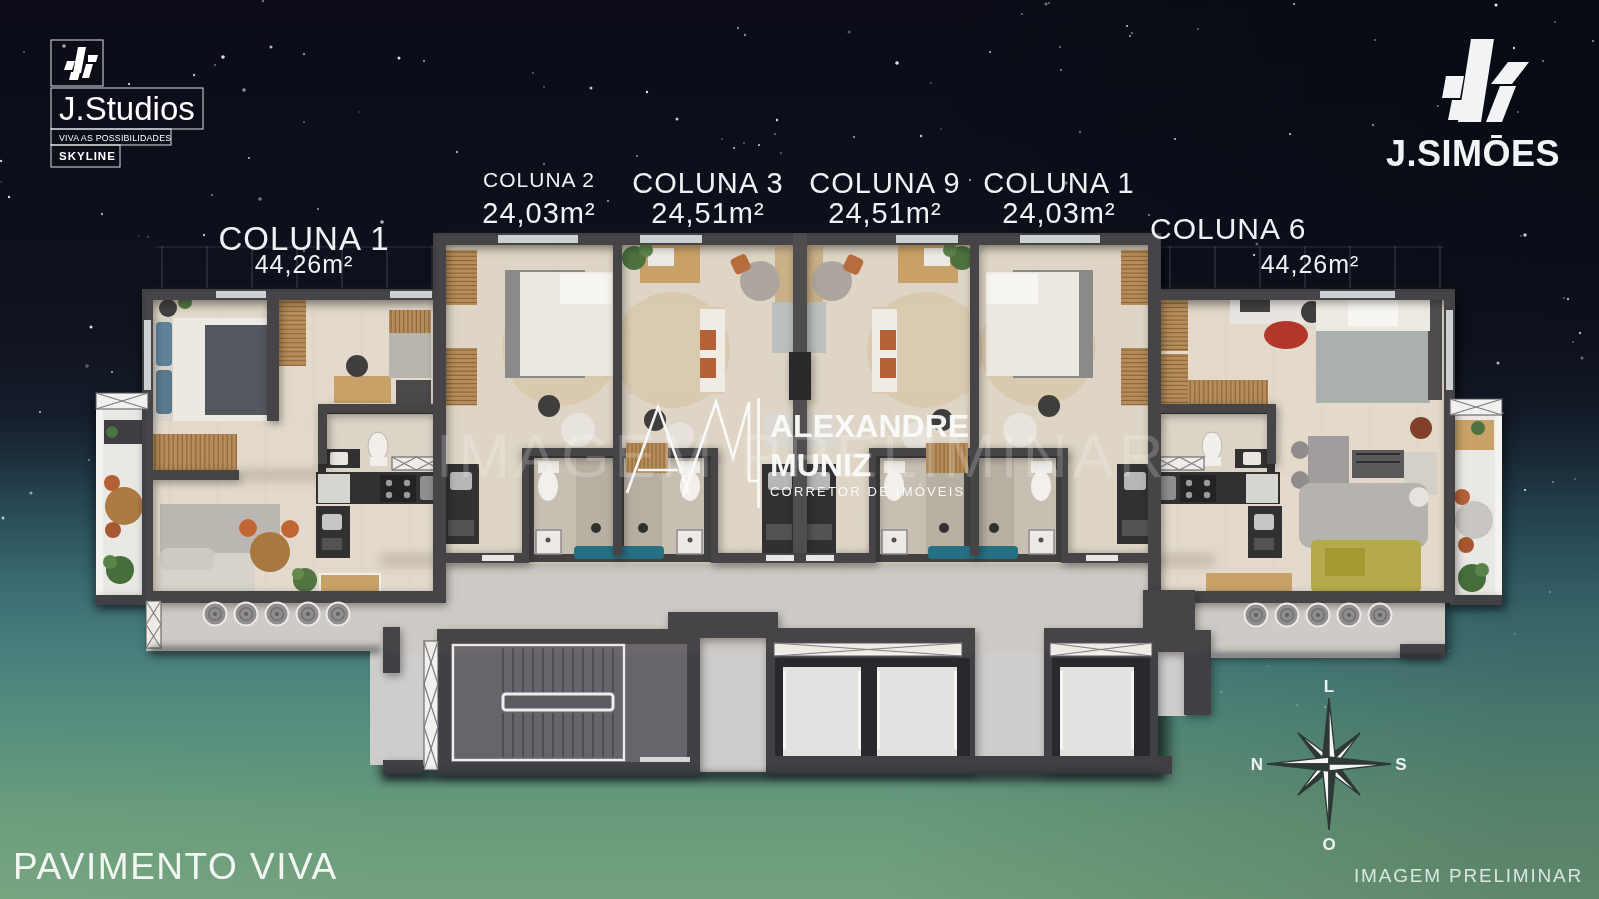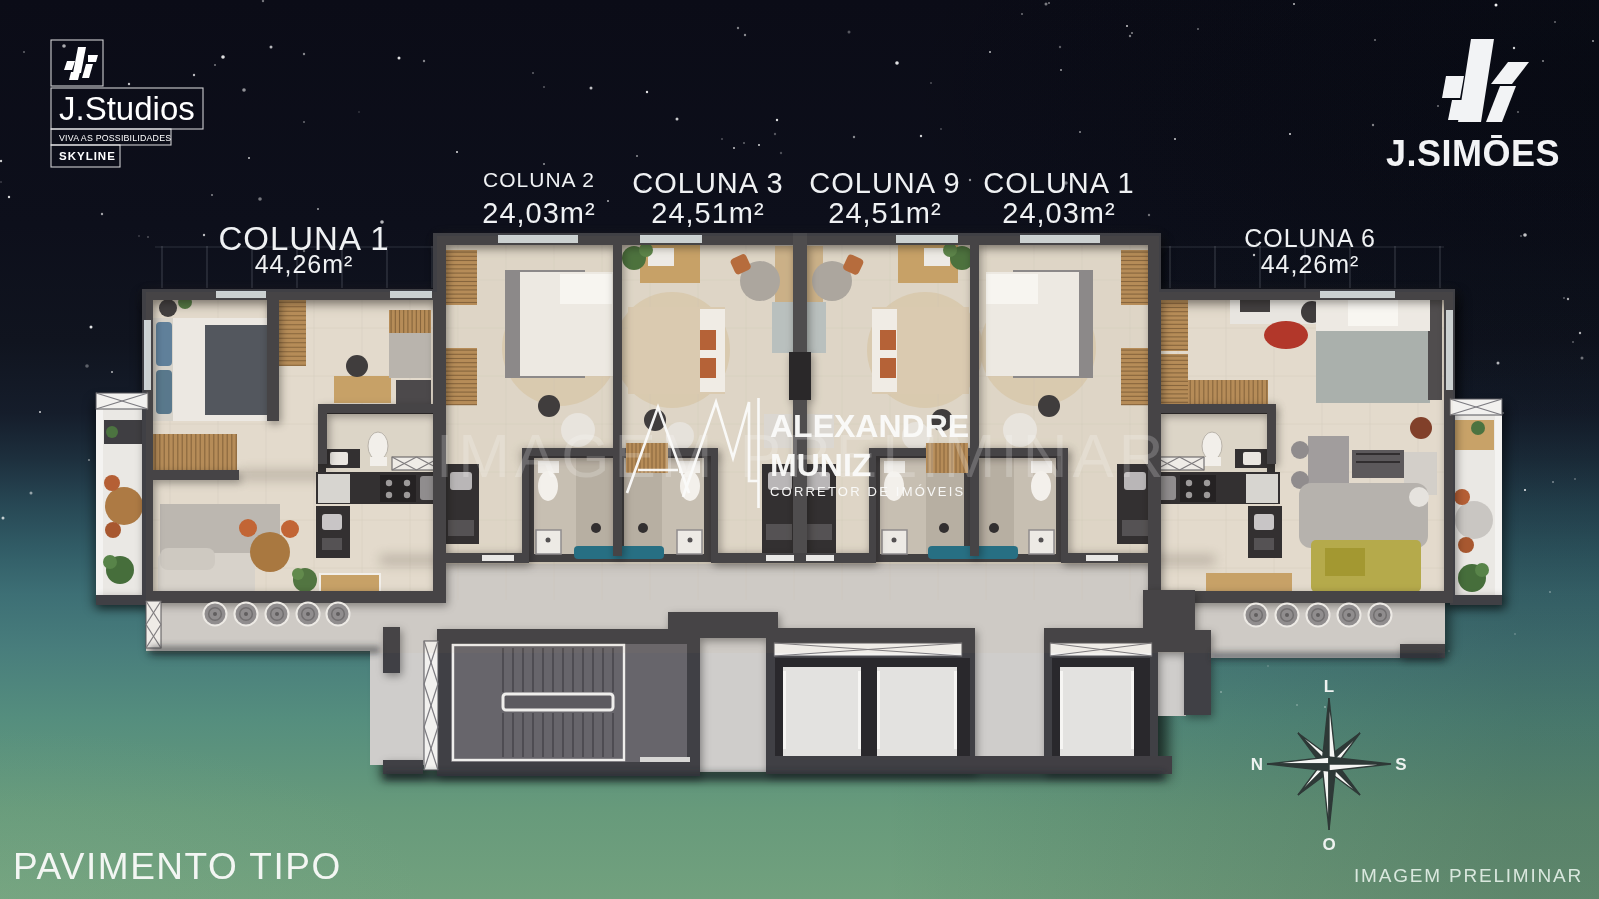--- a/index.html
+++ b/index.html
@@ -790,21 +790,21 @@
 <div style="position:absolute;left:144px;top:222px;width:320px;text-align:center;line-height:1;color:#eff1f3;font-size:33px;letter-spacing:1px;">COLUNA 1</div>
 <div style="position:absolute;left:144px;top:252px;width:320px;text-align:center;line-height:1;color:#eff1f3;font-size:25px;letter-spacing:1px;">44,26m²</div>
 <div style="position:absolute;left:379px;top:169px;width:320px;text-align:center;line-height:1;color:#eff1f3;font-size:21px;letter-spacing:1px;">COLUNA 2</div>
 <div style="position:absolute;left:379px;top:199px;width:320px;text-align:center;line-height:1;color:#eff1f3;font-size:29px;letter-spacing:1px;">24,03m²</div>
 <div style="position:absolute;left:548px;top:169px;width:320px;text-align:center;line-height:1;color:#eff1f3;font-size:29px;letter-spacing:1px;">COLUNA 3</div>
 <div style="position:absolute;left:548px;top:199px;width:320px;text-align:center;line-height:1;color:#eff1f3;font-size:29px;letter-spacing:1px;">24,51m²</div>
 <div style="position:absolute;left:725px;top:169px;width:320px;text-align:center;line-height:1;color:#eff1f3;font-size:29px;letter-spacing:1px;">COLUNA 9</div>
 <div style="position:absolute;left:725px;top:199px;width:320px;text-align:center;line-height:1;color:#eff1f3;font-size:29px;letter-spacing:1px;">24,51m²</div>
 <div style="position:absolute;left:899px;top:169px;width:320px;text-align:center;line-height:1;color:#eff1f3;font-size:29px;letter-spacing:1px;">COLUNA 1</div>
 <div style="position:absolute;left:899px;top:199px;width:320px;text-align:center;line-height:1;color:#eff1f3;font-size:29px;letter-spacing:1px;">24,03m²</div>
-<div style="position:absolute;left:1150px;top:226px;width:320px;text-align:center;line-height:1;color:#eff1f3;font-size:25px;letter-spacing:1px;">COLUNA 6</div>
+<div style="position:absolute;left:1150px;top:214px;width:320px;line-height:1;color:#eff1f3;font-size:30px;letter-spacing:1px;">COLUNA 6</div>
 <div style="position:absolute;left:1150px;top:252px;width:320px;text-align:center;line-height:1;color:#eff1f3;font-size:25px;letter-spacing:1px;">44,26m²</div>
 <svg width="220" height="140" viewBox="0 0 220 140" style="left:44px;top:36px;">
 <g stroke="rgba(255,255,255,0.8)" stroke-width="1.1" fill="none">
 <rect x="7" y="4" width="52" height="46"></rect>
 <rect x="7" y="52" width="152" height="41"></rect>
 <rect x="7" y="93" width="120" height="16"></rect>
 <rect x="7" y="109" width="69" height="22"></rect>
 </g>
 <g fill="#fff">
 <path d="M34 11 h8 l-5 26 h-8 z"></path>
@@ -861,13 +861,13 @@
         <path d="M62 0 L0 7 L0 0 Z"></path>
 </g>
 <g fill="#eef2f0" font-size="17" font-weight="bold" text-anchor="middle" font-family="Liberation Sans">
 <text x="0" y="-72">L</text>
         <text x="-72" y="6">N</text>
         <text x="72" y="6">S</text>
         <text x="0" y="86">O</text>
 </g>
 </g>
   </svg>
-<div style="position:absolute;left:13px;top:846px;color:#f3f6f3;font-size:37px;letter-spacing:1.5px;font-weight:400;white-space:nowrap;">PAVIMENTO TIPO</div>
+<div style="position:absolute;left:13px;top:846px;color:#f3f6f3;font-size:37px;letter-spacing:1.5px;font-weight:400;white-space:nowrap;">PAVIMENTO VIVA</div>
 <div style="position:absolute;left:1354px;top:865px;color:rgba(235,245,238,0.88);font-size:19px;letter-spacing:1.8px;white-space:nowrap;">IMAGEM PRELIMINAR</div>
 </body></html>

